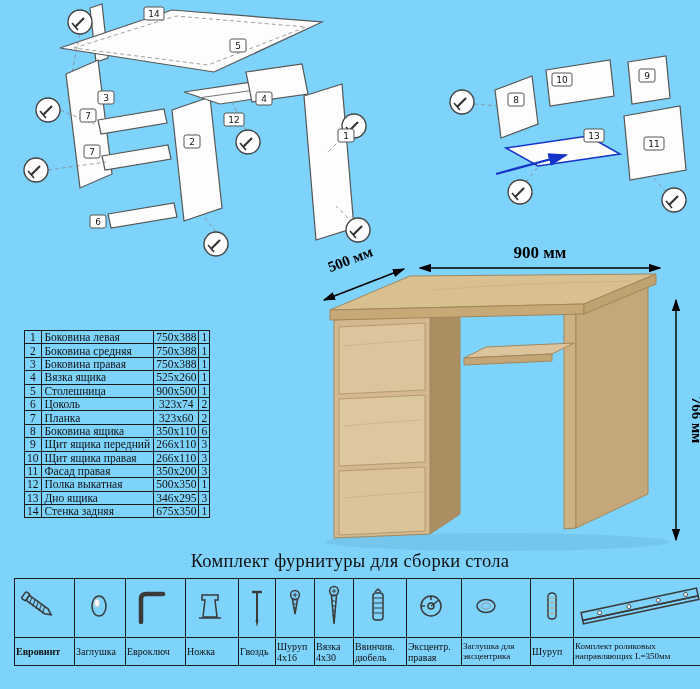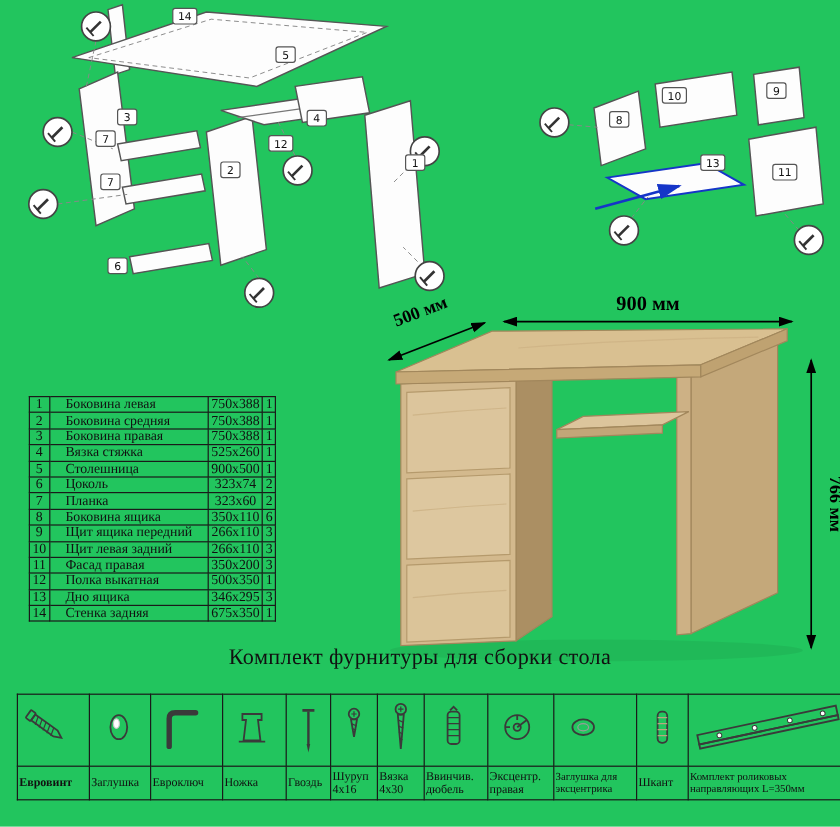--- a/index.html
+++ b/index.html
@@ -1,23 +1,23 @@
 <!DOCTYPE html>
 <html><head>
 <meta charset="utf-8">
 <style>
   * { margin:0; padding:0; box-sizing:border-box; }
   html,body { background:#fff; }
   body { font-family:"Liberation Serif", serif; color:#111; }
-  .page { position:relative; width:700px; height:689px; background:#22c55e; overflow:hidden; }
+  .page { position:relative; width:700px; height:689px; background:#7dd3fc; overflow:hidden; }
   .abs { position:absolute; }
 
   table { border-collapse:collapse; }
   .parts-table { font-size:11.5px; line-height:1.05; }
-  .parts-table td { border:1px solid #1a1a1a; padding:0 13px; height:13.4px; white-space:nowrap; }
+  .parts-table td { border:1px solid #1a1a1a; padding:0 3px; height:13.4px; white-space:nowrap; }
   .parts-table td.c { text-align:center; padding:0 2px; }
 
   .title { width:700px; font-size:18.5px; text-align:center; letter-spacing:.3px; }
 
   .hw-table { table-layout:fixed; width:696px; text-align:left;margin-left:12px; }
   .hw-table td { border:1px solid #1a1a1a; vertical-align:middle; padding:1px; overflow:hidden; }
   .hw-icon { height:54px; }
   .hw-name { font-size:10px; line-height:1.1; height:28px; }
   .hw-name.small { font-size:9px;font-family:Liberation Serif, serif; }
   .hw-name.bold { font-weight:bold; }
@@ -220,21 +220,21 @@
           <td class="c">1</td>
         </tr>
       <tr>
           <td class="c">3</td>
           <td>Боковина правая</td>
           <td class="c">750x388</td>
           <td class="c">1</td>
         </tr>
       <tr>
           <td class="c">4</td>
-          <td>Вязка стяжка</td>
+          <td>Вязка ящика</td>
           <td class="c">525x260</td>
           <td class="c">1</td>
         </tr>
       <tr>
           <td class="c">5</td>
           <td>Столешница</td>
           <td class="c">900x500</td>
           <td class="c">1</td>
         </tr>
       <tr>
@@ -256,21 +256,21 @@
           <td class="c">6</td>
         </tr>
       <tr>
           <td class="c">9</td>
           <td>Щит ящика передний</td>
           <td class="c">266x110</td>
           <td class="c">3</td>
         </tr>
       <tr>
           <td class="c">10</td>
-          <td>Щит левая задний</td>
+          <td>Щит ящика правая</td>
           <td class="c">266x110</td>
           <td class="c">3</td>
         </tr>
       <tr>
           <td class="c">11</td>
           <td>Фасад правая</td>
           <td class="c">350x200</td>
           <td class="c">3</td>
         </tr>
       <tr>
@@ -331,21 +331,21 @@
     <line x1="108" y1="26" x2="348" y2="26" stroke="#000" stroke-width="1.4" marker-start="url(#as)" marker-end="url(#ae)"></line>
     <text class="dim-label" x="228" y="16" text-anchor="middle" style="font-size:17px">900 мм</text>
 
     <line x1="12" y1="58" x2="92" y2="27" stroke="#000" stroke-width="1.4" marker-start="url(#as)" marker-end="url(#ae)"></line>
     <text class="dim-label" transform="translate(40,22) rotate(-21)" text-anchor="middle">500 мм</text>
 
     <line x1="364" y1="58" x2="364" y2="298" stroke="#000" stroke-width="1.4" marker-start="url(#as)" marker-end="url(#ae)"></line>
     <text class="dim-label" transform="translate(380,178) rotate(90)" text-anchor="middle">766 мм</text>
   </svg>
 
-  <div class="title abs" style="left:0;top:538px">Комплект фурнитуры для сборки стола</div>
+  <div class="title abs" style="left:0;top:551px">Комплект фурнитуры для сборки стола</div>
 
   <table class="hw-table abs" style="left:2px;top:578px">
     <colgroup>
       <col style="width:60px">
         <col style="width:51px">
         <col style="width:60px">
         <col style="width:53px">
       <col style="width:37px">
         <col style="width:39px">
         <col style="width:39px">
@@ -450,19 +450,19 @@
         <td class="hw-name bold">Евровинт</td>
         <td class="hw-name">Заглушка</td>
         <td class="hw-name">Евроключ</td>
         <td class="hw-name">Ножка</td>
         <td class="hw-name">Гвоздь</td>
         <td class="hw-name">Шуруп 4x16</td>
         <td class="hw-name">Вязка 4x30</td>
         <td class="hw-name">Ввинчив. дюбель</td>
         <td class="hw-name">Эксцентр. правая</td>
         <td class="hw-name small">Заглушка для эксцентрика</td>
-        <td class="hw-name">Шкант</td>
+        <td class="hw-name">Шуруп</td>
         <td class="hw-name small">Комплект роликовых направляющих L=350мм</td>
       </tr>
     </tbody>
   </table>
 
 </div>
 
 </body></html>

